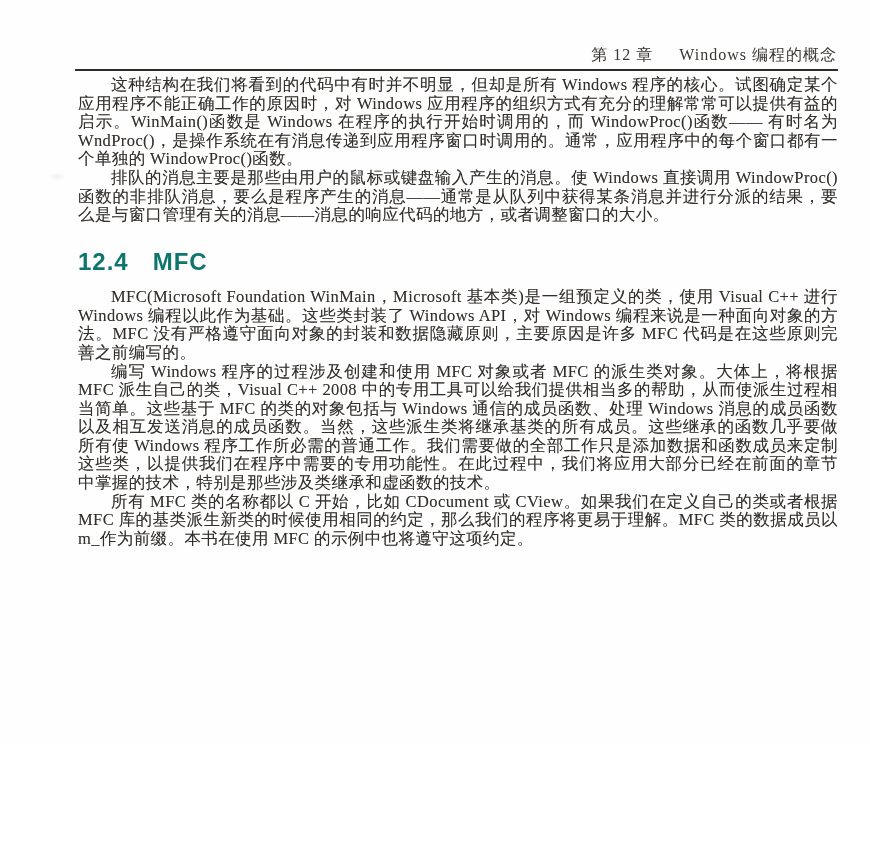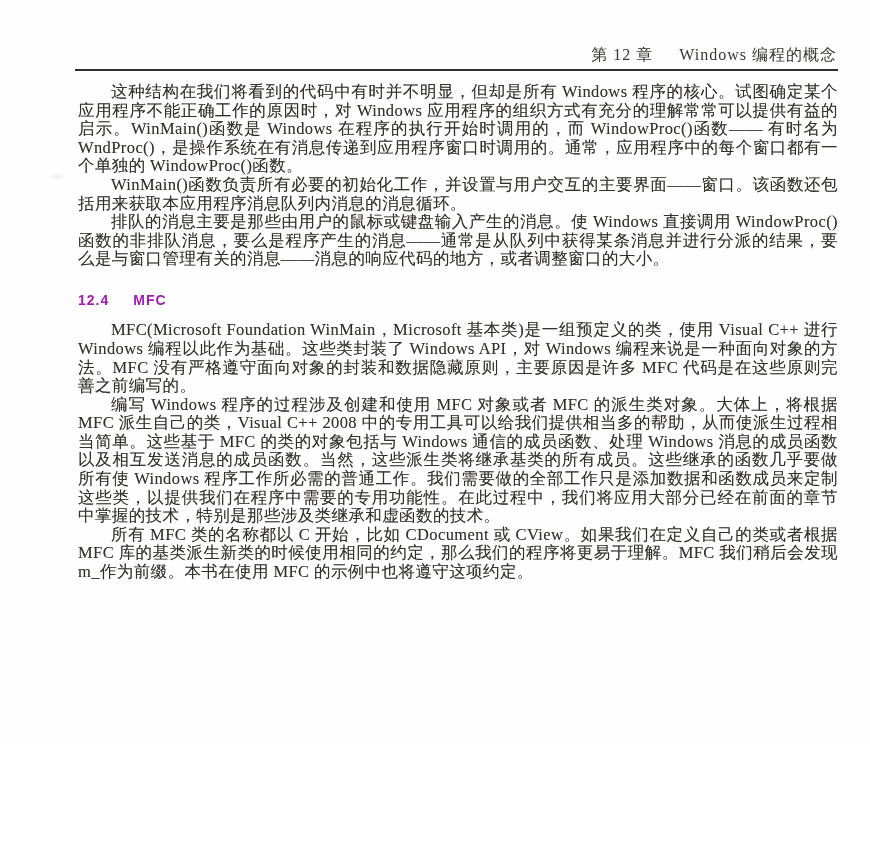--- a/index.html
+++ b/index.html
@@ -44,35 +44,34 @@
   .text-block {
     position: absolute;
     top: 76px;
     left: 78px;
     width: 760px;
     font-size: 16.5px;
     line-height: 18.6px;
     letter-spacing: 0.4px;
     text-align: justify;
     text-justify: inter-ideograph;
-    margin-top: 7px;
   }
   .text-block p {
     margin: 0;
     text-indent: 2em;
     text-shadow: 0 0 0.5px rgba(40, 38, 35, 0.35);
   }
   
   .section-heading {
     margin: 24px 0 13px 0;
     font-family: "Liberation Sans", "DejaVu Sans", sans-serif;
-    font-size: 14px;
+    font-size: 24px;
     font-weight: 700;
     letter-spacing: 1px;
-    color: #a21caf;
+    color: #0f766e;
     text-indent: 0;
     line-height: 1.1;
   }
   .section-heading .num-gap { display: inline-block; width: 24px; }
   .subsection-heading {
     margin: 15px 0 9px 0;
     font-family: "Liberation Sans", "DejaVu Sans", sans-serif;
     font-size: 17.5px;
     font-weight: 700;
     letter-spacing: 0.8px;
@@ -122,30 +121,29 @@
 <div class="scan-page">
 
   <header class="running-head">
     <span>第 12 章</span><span class="chapter-gap"></span><span>Windows 编程的概念</span>
   </header>
 
   <div class="head-rule"></div>
 
   <main class="text-block">
     <p>这种结构在我们将看到的代码中有时并不明显，但却是所有 Windows 程序的核心。试图确定某个应用程序不能正确工作的原因时，对 Windows 应用程序的组织方式有充分的理解常常可以提供有益的启示。WinMain()函数是 Windows 在程序的执行开始时调用的，而 WindowProc()函数—— 有时名为 WndProc()，是操作系统在有消息传递到应用程序窗口时调用的。通常，应用程序中的每个窗口都有一个单独的 WindowProc()函数。</p>
-    <p>WinMain()函数负责所有必要的初始化工作，并设置与用户交互的主要界面——窗口。该函数还包括用来获取本应用程序消息队列内消息的消息循环。</p>
     <p>排队的消息主要是那些由用户的鼠标或键盘输入产生的消息。使 Windows 直接调用 WindowProc()函数的非排队消息，要么是程序产生的消息——通常是从队列中获得某条消息并进行分派的结果，要么是与窗口管理有关的消息——消息的响应代码的地方，或者调整窗口的大小。</p>
 
     <h1 class="section-heading"><span>12.4</span><span class="num-gap"></span><span>MFC</span></h1>
 
     <p>MFC(Microsoft Foundation WinMain，Microsoft 基本类)是一组预定义的类，使用 Visual C++ 进行 Windows 编程以此作为基础。这些类封装了 Windows API，对 Windows 编程来说是一种面向对象的方法。MFC 没有严格遵守面向对象的封装和数据隐藏原则，主要原因是许多 MFC 代码是在这些原则完善之前编写的。</p>
     <p>编写 Windows 程序的过程涉及创建和使用 MFC 对象或者 MFC 的派生类对象。大体上，将根据 MFC 派生自己的类，Visual C++ 2008 中的专用工具可以给我们提供相当多的帮助，从而使派生过程相当简单。这些基于 MFC 的类的对象包括与 Windows 通信的成员函数、处理 Windows 消息的成员函数以及相互发送消息的成员函数。当然，这些派生类将继承基类的所有成员。这些继承的函数几乎要做所有使 Windows 程序工作所必需的普通工作。我们需要做的全部工作只是添加数据和函数成员来定制这些类，以提供我们在程序中需要的专用功能性。在此过程中，我们将应用大部分已经在前面的章节中掌握的技术，特别是那些涉及类继承和虚函数的技术。</p>
 
 
-    <p>所有 MFC 类的名称都以 C 开始，比如 CDocument 或 CView。如果我们在定义自己的类或者根据 MFC 库的基类派生新类的时候使用相同的约定，那么我们的程序将更易于理解。MFC 我们稍后会发现 m_作为前缀。本书在使用 MFC 的示例中也将遵守这项约定。</p>
+    <p>所有 MFC 类的名称都以 C 开始，比如 CDocument 或 CView。如果我们在定义自己的类或者根据 MFC 库的基类派生新类的时候使用相同的约定，那么我们的程序将更易于理解。MFC 类的数据成员以 m_作为前缀。本书在使用 MFC 的示例中也将遵守这项约定。</p>
   </main>
 
   <div class="page-number">663</div>
 
   <div class="scan-shadow"></div>
   <div class="scan-smudge"></div>
 
 </div>
 
 </body></html>

